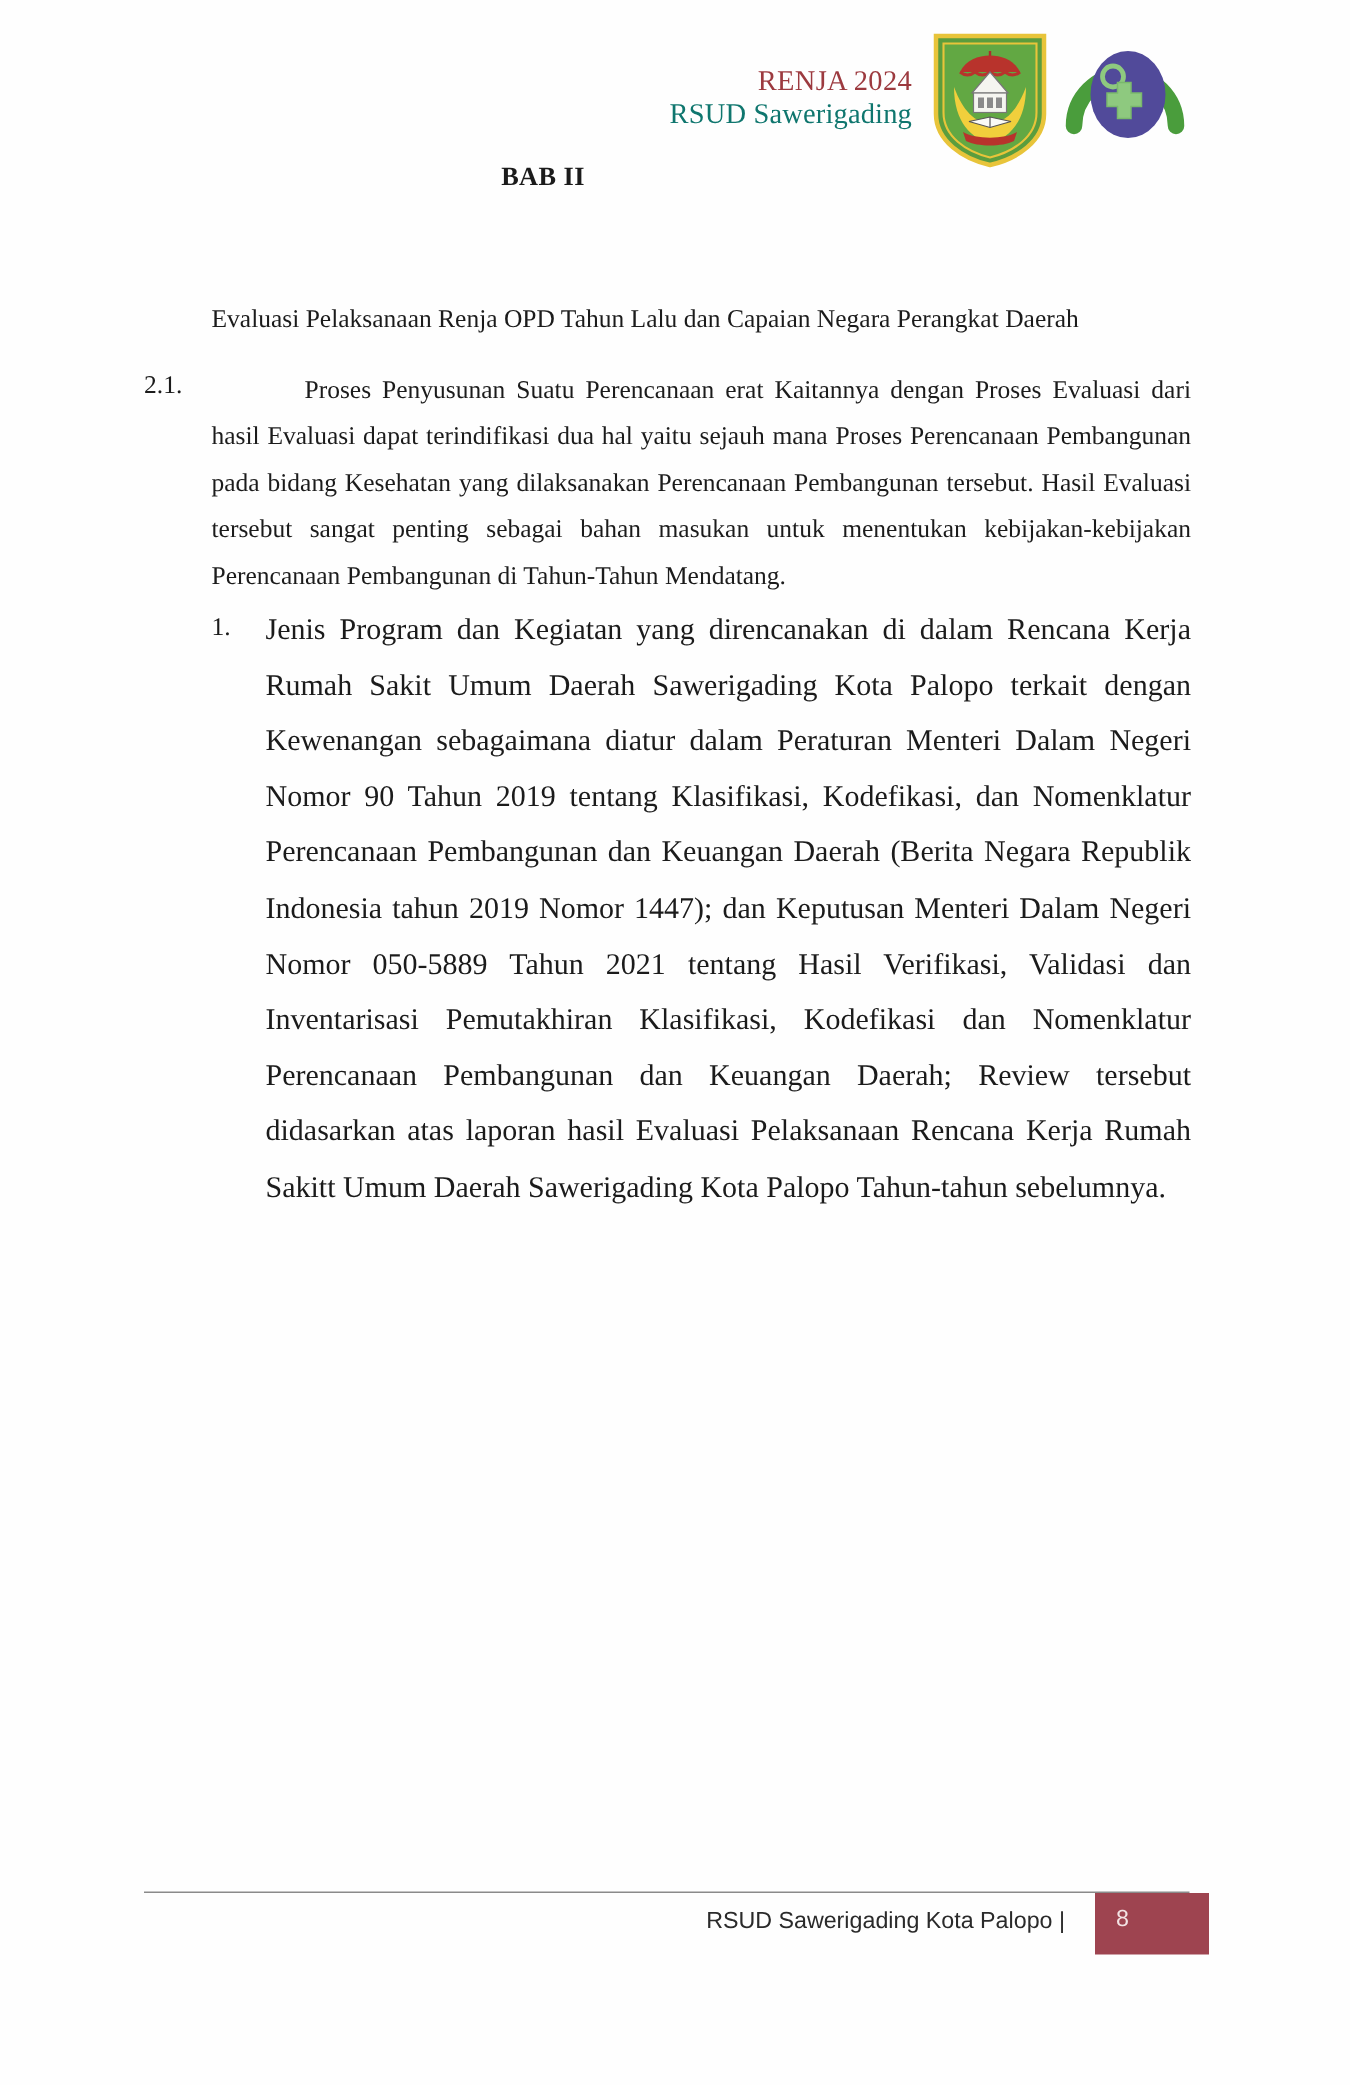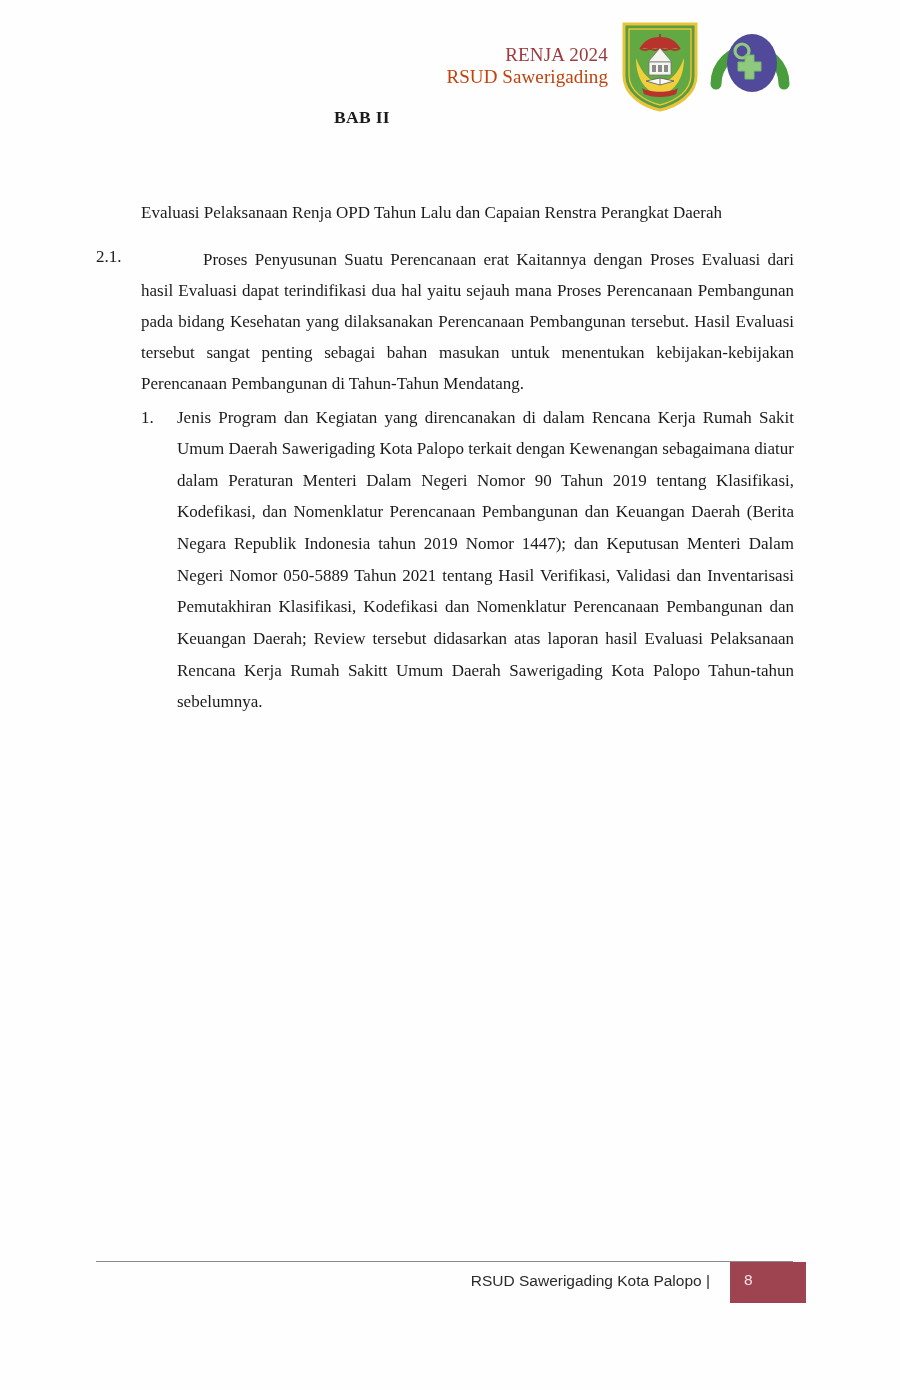--- a/index.html
+++ b/index.html
@@ -40,21 +40,21 @@
   }
   .header-line-1 {
     font-size: 19px;
     letter-spacing: 0.2px;
     color: #9c3a3f;
     font-family: "Liberation Serif", "DejaVu Serif", serif;
   }
   .header-line-2 {
     font-size: 19px;
     letter-spacing: 0.1px;
-    color: #c2410c;
+    color: #0f766e;
     font-family: "Liberation Serif", "DejaVu Serif", serif;
   }
   .logos {
     display: flex;
     align-items: flex-start;
     gap: 8px;
   }
   .logo-crest { width: 84px; height: 94px; display: block; }
   .logo-hospital { width: 80px; height: 80px; display: block; margin-top: 2px; }
 
@@ -122,21 +122,21 @@
     align-items: flex-start;
   }
   .list-marker {
     width: 36px;
     flex: 0 0 36px;
     font-size: 17px;
     line-height: 1.86;
   }
   .list-text {
     flex: 1 1 auto;
-    font-size: 17px;
+    font-size: 20px;
     line-height: 1.86;
     text-align: justify;
     text-justify: inter-word;
   }
 
   
   .footer-rule {
     position: absolute;
     left: 96px;
     top: 1261px;
@@ -222,21 +222,21 @@
     </div>
   </div>
 
   <div class="chapter-title">BAB II</div>
 
   <div class="body-wrap">
 
     <div class="section">
       <div class="section-number">2.1.</div>
       <div class="section-body">
-        <div class="section-heading">Evaluasi Pelaksanaan Renja OPD Tahun Lalu dan Capaian Renstra Perangkat Daerah</div>
+        <div class="section-heading">Evaluasi Pelaksanaan Renja OPD Tahun Lalu dan Capaian Negara Perangkat Daerah</div>
         <div class="para-indent">Proses Penyusunan Suatu Perencanaan erat Kaitannya dengan Proses Evaluasi dari hasil Evaluasi dapat terindifikasi dua hal yaitu sejauh mana Proses Perencanaan Pembangunan pada bidang Kesehatan yang dilaksanakan Perencanaan Pembangunan tersebut. Hasil Evaluasi tersebut sangat penting sebagai bahan masukan untuk menentukan kebijakan-kebijakan Perencanaan Pembangunan di Tahun-Tahun Mendatang.</div>
       </div>
     </div>
 
     <div class="numbered-list">
       <div class="list-row">
         <div class="list-marker">1.</div>
         <div class="list-text">Jenis Program dan Kegiatan yang direncanakan di dalam Rencana Kerja Rumah Sakit Umum Daerah Sawerigading Kota Palopo terkait dengan Kewenangan sebagaimana diatur dalam Peraturan Menteri Dalam Negeri Nomor 90 Tahun 2019 tentang Klasifikasi, Kodefikasi, dan Nomenklatur Perencanaan Pembangunan dan Keuangan Daerah (Berita Negara Republik Indonesia tahun 2019 Nomor 1447); dan Keputusan Menteri Dalam Negeri Nomor 050-5889 Tahun 2021 tentang Hasil Verifikasi, Validasi dan Inventarisasi Pemutakhiran Klasifikasi, Kodefikasi dan Nomenklatur Perencanaan Pembangunan dan Keuangan Daerah; Review tersebut didasarkan atas laporan hasil Evaluasi Pelaksanaan Rencana Kerja Rumah Sakitt Umum Daerah Sawerigading Kota Palopo Tahun-tahun sebelumnya.</div>
       </div>
     </div>

